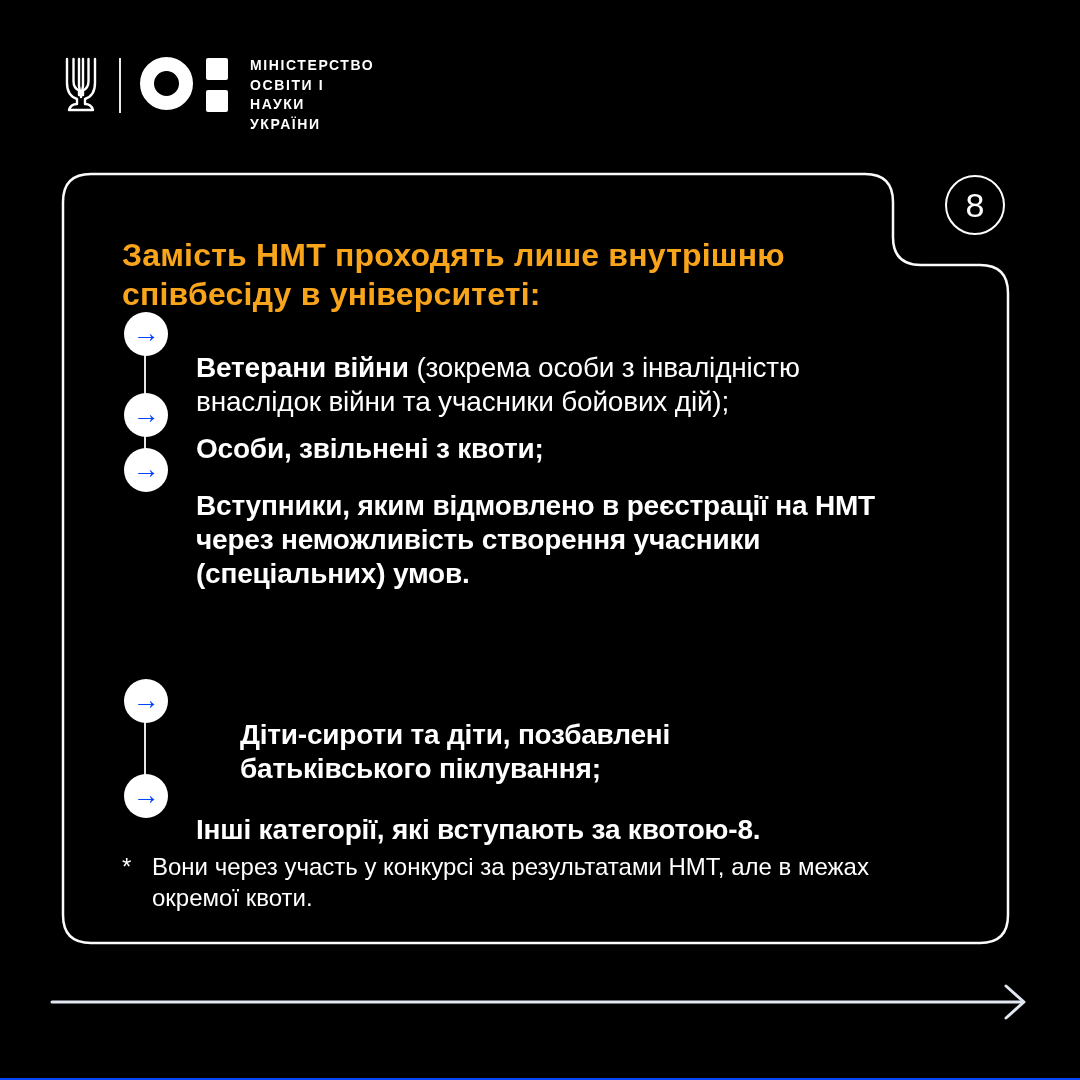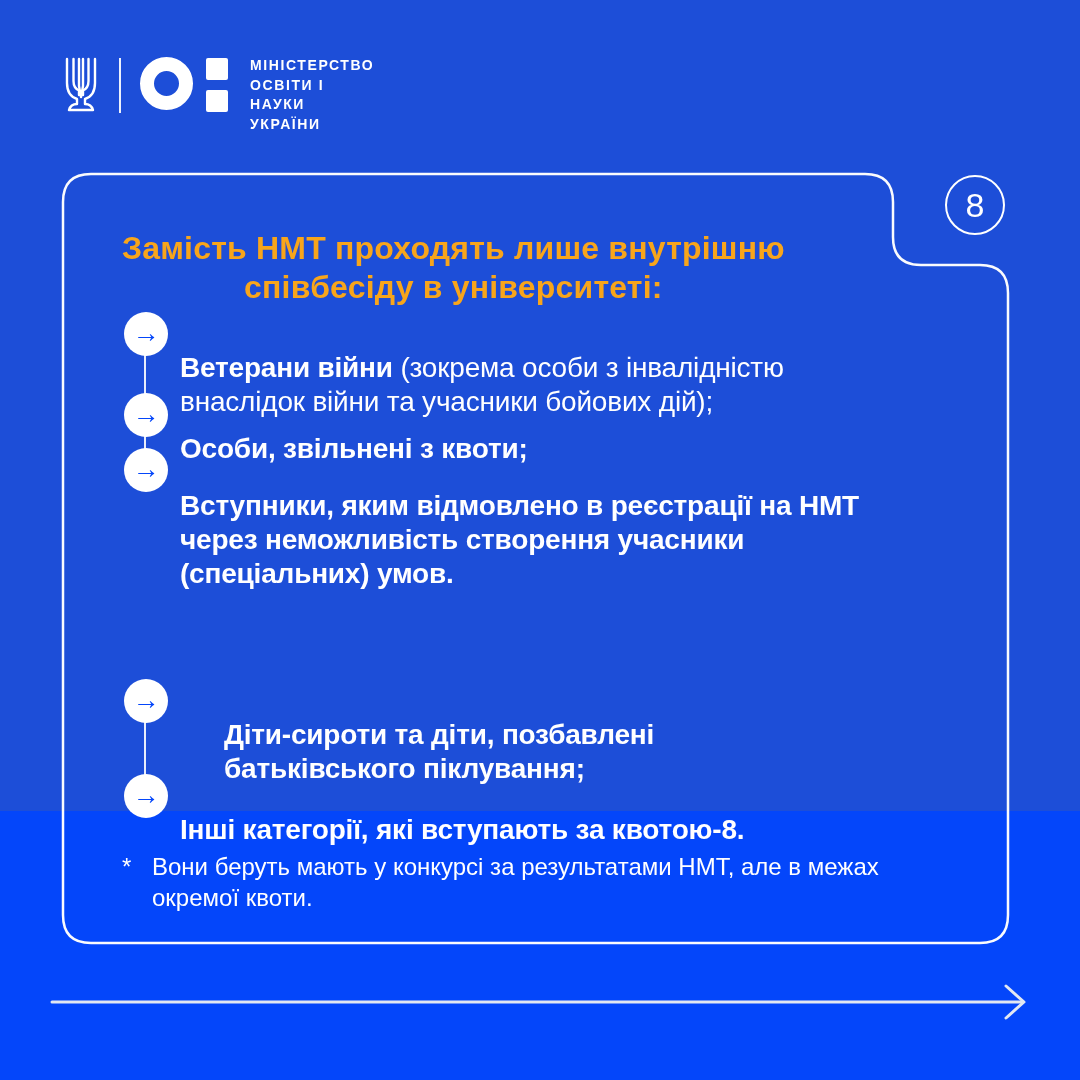--- a/index.html
+++ b/index.html
@@ -1,21 +1,21 @@
 <!DOCTYPE html>
 <html><head>
 <meta charset="utf-8">
 <style>
   html,body{margin:0;padding:0;}
   body{
     width:1080px;height:1080px;overflow:hidden;
     font-family:"Liberation Sans","DejaVu Sans",sans-serif;
     background:#0446FA;
   }
-  .canvas{position:relative;width:1080px;height:811px;background:#1d4ed8;}
+  .canvas{position:relative;width:1080px;height:1078px;background:#000000;}
 
   
   .logo{position:absolute;left:63px;top:55px;height:60px;}
   .trident{position:absolute;left:0;top:2px;}
   .logo-divider{position:absolute;left:56px;top:3px;width:2px;height:55px;background:rgba(255,255,255,.92);}
   .logomark{position:absolute;left:77px;top:0;}
   .ring{position:absolute;left:0;top:2px;width:25px;height:25px;border:14px solid #fff;border-radius:50%;}
   .sq{position:absolute;left:66px;width:22px;height:22px;background:#fff;border-radius:2px;}
   .sq.top{top:3px;}
   .sq.bot{top:35px;}
@@ -29,35 +29,35 @@
   .page-badge{
     position:absolute;left:945px;top:175px;width:56px;height:56px;
     border:2px solid #fff;border-radius:50%;
     display:flex;align-items:center;justify-content:center;
     color:#fff;font-size:34px;font-weight:400;
   }
 
   
   .h{position:absolute;left:122px;margin:0;color:#F8A51B;font-weight:700;
      font-size:32px;line-height:39px;white-space:pre-line;letter-spacing:.2px;}
-  .h1{top:229px;text-align:center;}
+  .h1{top:236px;}
   .h2{top:586px;}
 
   
   .connector{position:absolute;left:144px;width:2px;background:rgba(255,255,255,.9);}
   .conn1{top:334px;height:136px;}
   .conn2{top:701px;height:95px;}
   .bullet-icon{
     position:absolute;left:124px;width:44px;height:44px;border-radius:50%;background:#fff;
     display:flex;align-items:center;justify-content:center;
   }
   .bullet-icon span{color:#0446FA;font-size:27px;line-height:1;transform:translateY(-1px);}
   .bi1{top:312px;} .bi2{top:393px;} .bi3{top:448px;} .bi4{top:679px;} .bi5{top:774px;}
   .btext{
-    position:absolute;left:180px;color:#fff;font-size:28px;line-height:34px;
+    position:absolute;left:196px;color:#fff;font-size:28px;line-height:34px;
     white-space:pre-line;letter-spacing:-.2px;
   }
   .btext .lead{font-weight:700;}
   .bt1{top:317px;} .bt2{top:398px;} .bt3{top:455px;} .bt4{top:684px;margin-left:44px;} .bt5{top:779px;}
 
   
   .footnote{position:absolute;left:122px;top:851px;display:flex;color:#fff;}
   .fn-mark{width:30px;font-size:24px;line-height:31px;}
   .fn-text{font-size:24px;line-height:31px;white-space:pre-line;font-weight:400;}
 
@@ -139,21 +139,21 @@
 
   <div class="bullet-icon bi5">
     <span>→</span>
   </div>
   <div class="btext bt5">
     <span class="lead">Інші категорії, які вступають за квотою-8.</span><span></span>
   </div>
 
   <div class="footnote">
     <span class="fn-mark">*</span>
-    <span class="fn-text">Вони беруть мають у конкурсі за результатами НМТ, але в межах
+    <span class="fn-text">Вони через участь у конкурсі за результатами НМТ, але в межах
 окремої квоти.</span>
   </div>
 
   <svg class="next-arrow" width="1080" height="44" viewBox="0 0 1080 44">
     <g fill="none" stroke="#E2E8F2" stroke-width="3" stroke-linecap="round" stroke-linejoin="round">
       <line x1="52" y1="22" x2="1022" y2="22"></line>
       <polyline points="1006,6 1024,22 1006,38"></polyline>
     </g>
   </svg>
 

